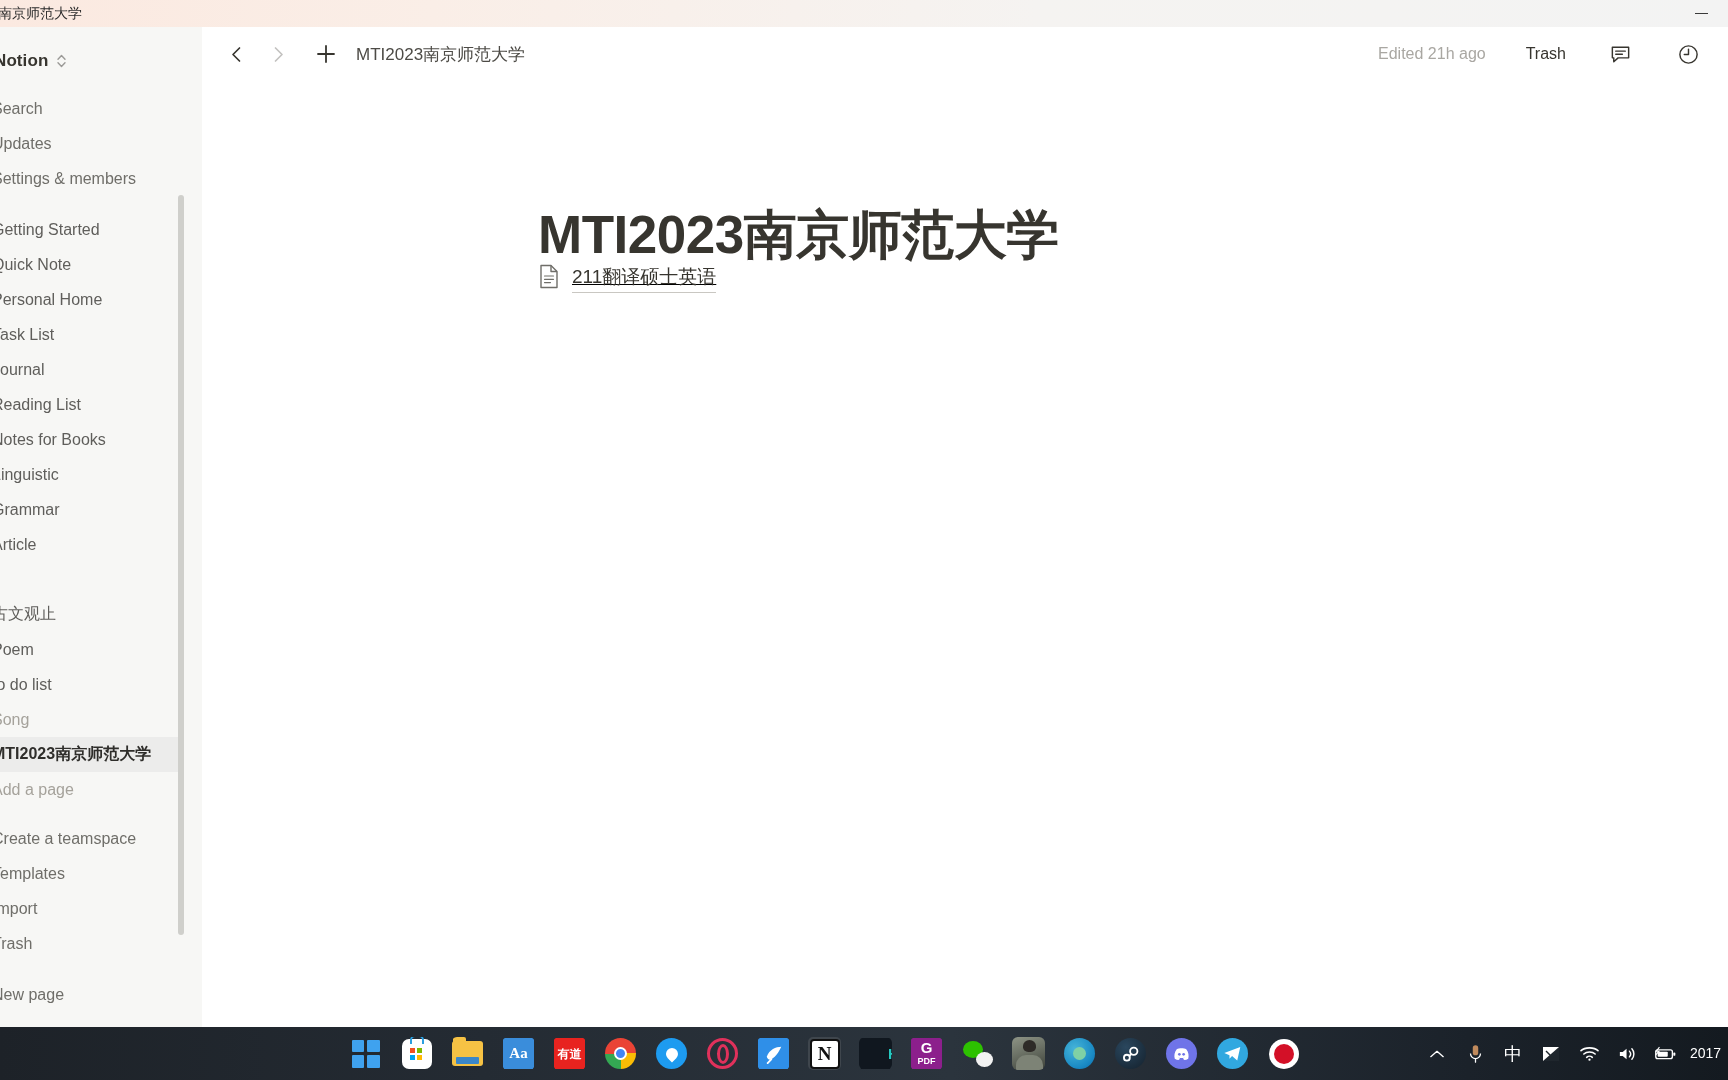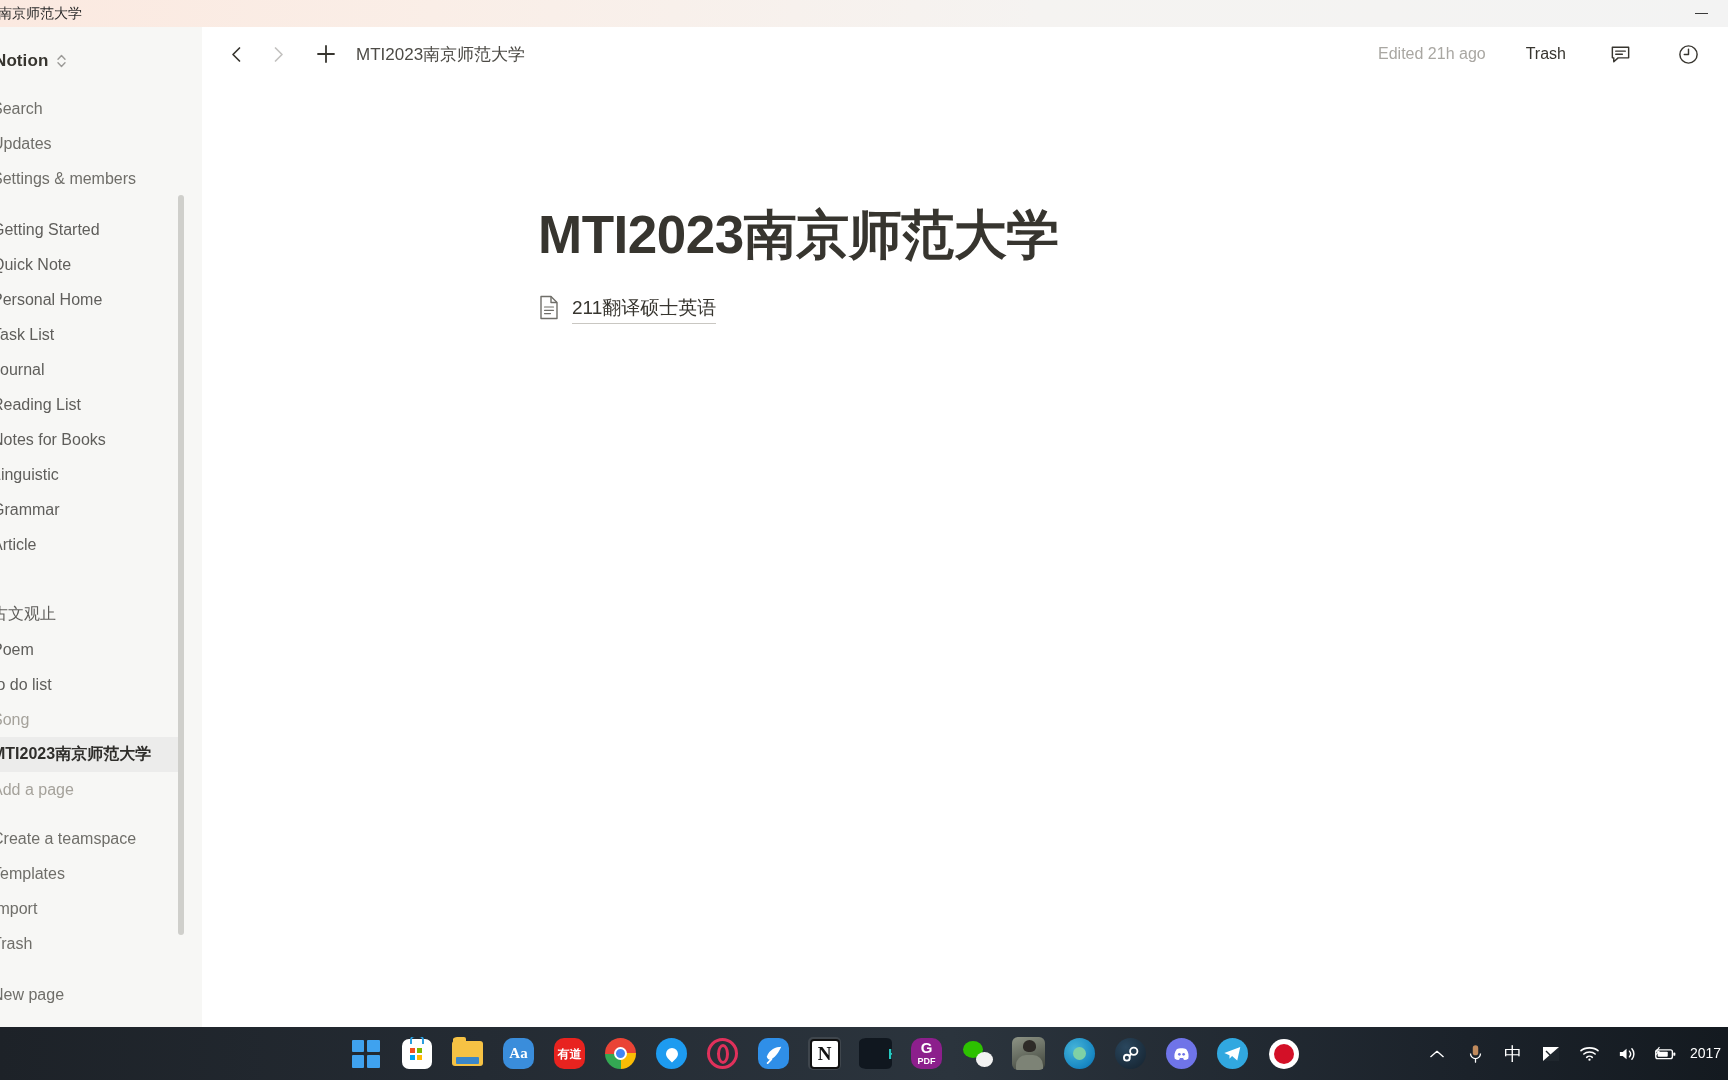--- a/index.html
+++ b/index.html
@@ -88,21 +88,21 @@
   }
   .edited-label { font-size: 16px; color: #a9a7a2; white-space: nowrap; }
   .share-label { font-size: 16px; color: #37352f; white-space: nowrap; }
 
   .page-body { padding-left: 336px; padding-top: 125px; }
   .page-title {
     font-size: 53px; font-weight: 700; color: #37352f;
     letter-spacing: -.5px; line-height: 1.1; white-space: nowrap;
   }
   .subpage-link {
-    display: flex; align-items: flex-end; gap: 12px; margin-top: 31px;
+    display: flex; align-items: flex-end; gap: 12px;  text-decoration: underline;
   }
   .subpage-text {
     font-size: 19px; color: #37352f; border-bottom: 1px solid #c9c7c2;
     padding-bottom: 2px; white-space: nowrap;
   }
 
   
   .taskbar {
     position: absolute; left: 0; top: 1027px; width: 1728px; height: 53px;
     background: linear-gradient(to right, #1d2228 0%, #242b33 28%, #2b343d 55%, #1b222a 85%, #141a20 100%);
@@ -146,21 +146,21 @@
   
   .win-logo { display: grid; grid-template-columns: 1fr 1fr; gap: 3px; width: 28px; height: 28px; }
   .win-logo i { background: #3fa2ef; display: block; border-radius: 1px; }
   .store { background: #ffffff; border-radius: 7px; width: 30px; height: 30px; position: relative; }
   .store .handle { position:absolute; top:-4px; left:8px; width:14px; height:9px; border:2.5px solid #2b9fe0; border-bottom:none; border-radius:5px 5px 0 0;}
   .store .grid { position:absolute; top:9px; left:8px; display:grid; grid-template-columns:1fr 1fr; gap:2px; }
   .store .grid i { width:5px;height:5px;display:block; }
   .folder { width: 31px; height: 25px; background: #f6c244; border-radius: 3px; position: relative; }
   .folder::before { content:""; position:absolute; top:-4px; left:1px; width:13px; height:5px; background:#f6c244; border-radius:2px 2px 0 0;}
   .folder::after { content:""; position:absolute; bottom:2px; left:4px; right:4px; height:7px; background:#3b87c9; border-radius:1px;}
-  .rounded-sq { width: 31px; height: 31px; border-radius: 10px; display:flex;align-items:center;justify-content:center;font-weight:700;}
+  .rounded-sq { width: 31px; height: 31px; border-radius: 1px; display:flex;align-items:center;justify-content:center;font-weight:700;}
   .circle { width: 31px; height: 31px; border-radius: 50%; display:flex;align-items:center;justify-content:center;}
   .notion-ic { width:30px;height:30px;background:#fff;border:2px solid #111;border-radius:4px;display:flex;align-items:center;justify-content:center;font-weight:700;color:#111;font-size:19px;font-family:"Liberation Serif",serif;}
   .avatar-person {
     width: 34px; height: 34px; border-radius: 3px;
     background: linear-gradient(160deg,#8e9486 0%, #6e7468 40%, #3c4038 100%);
     position: relative; overflow: hidden;
   }
   .avatar-person::before{content:"";position:absolute;top:3px;left:11px;width:13px;height:12px;background:#2e2b28;border-radius:50% 50% 40% 40%;}
   .avatar-person::after{content:"";position:absolute;bottom:0;left:4px;width:27px;height:16px;background:#7d8376;border-radius:10px 10px 0 0;}
   .rec-ring { width:30px;height:30px;border-radius:50%;background:#fff;display:flex;align-items:center;justify-content:center;}

